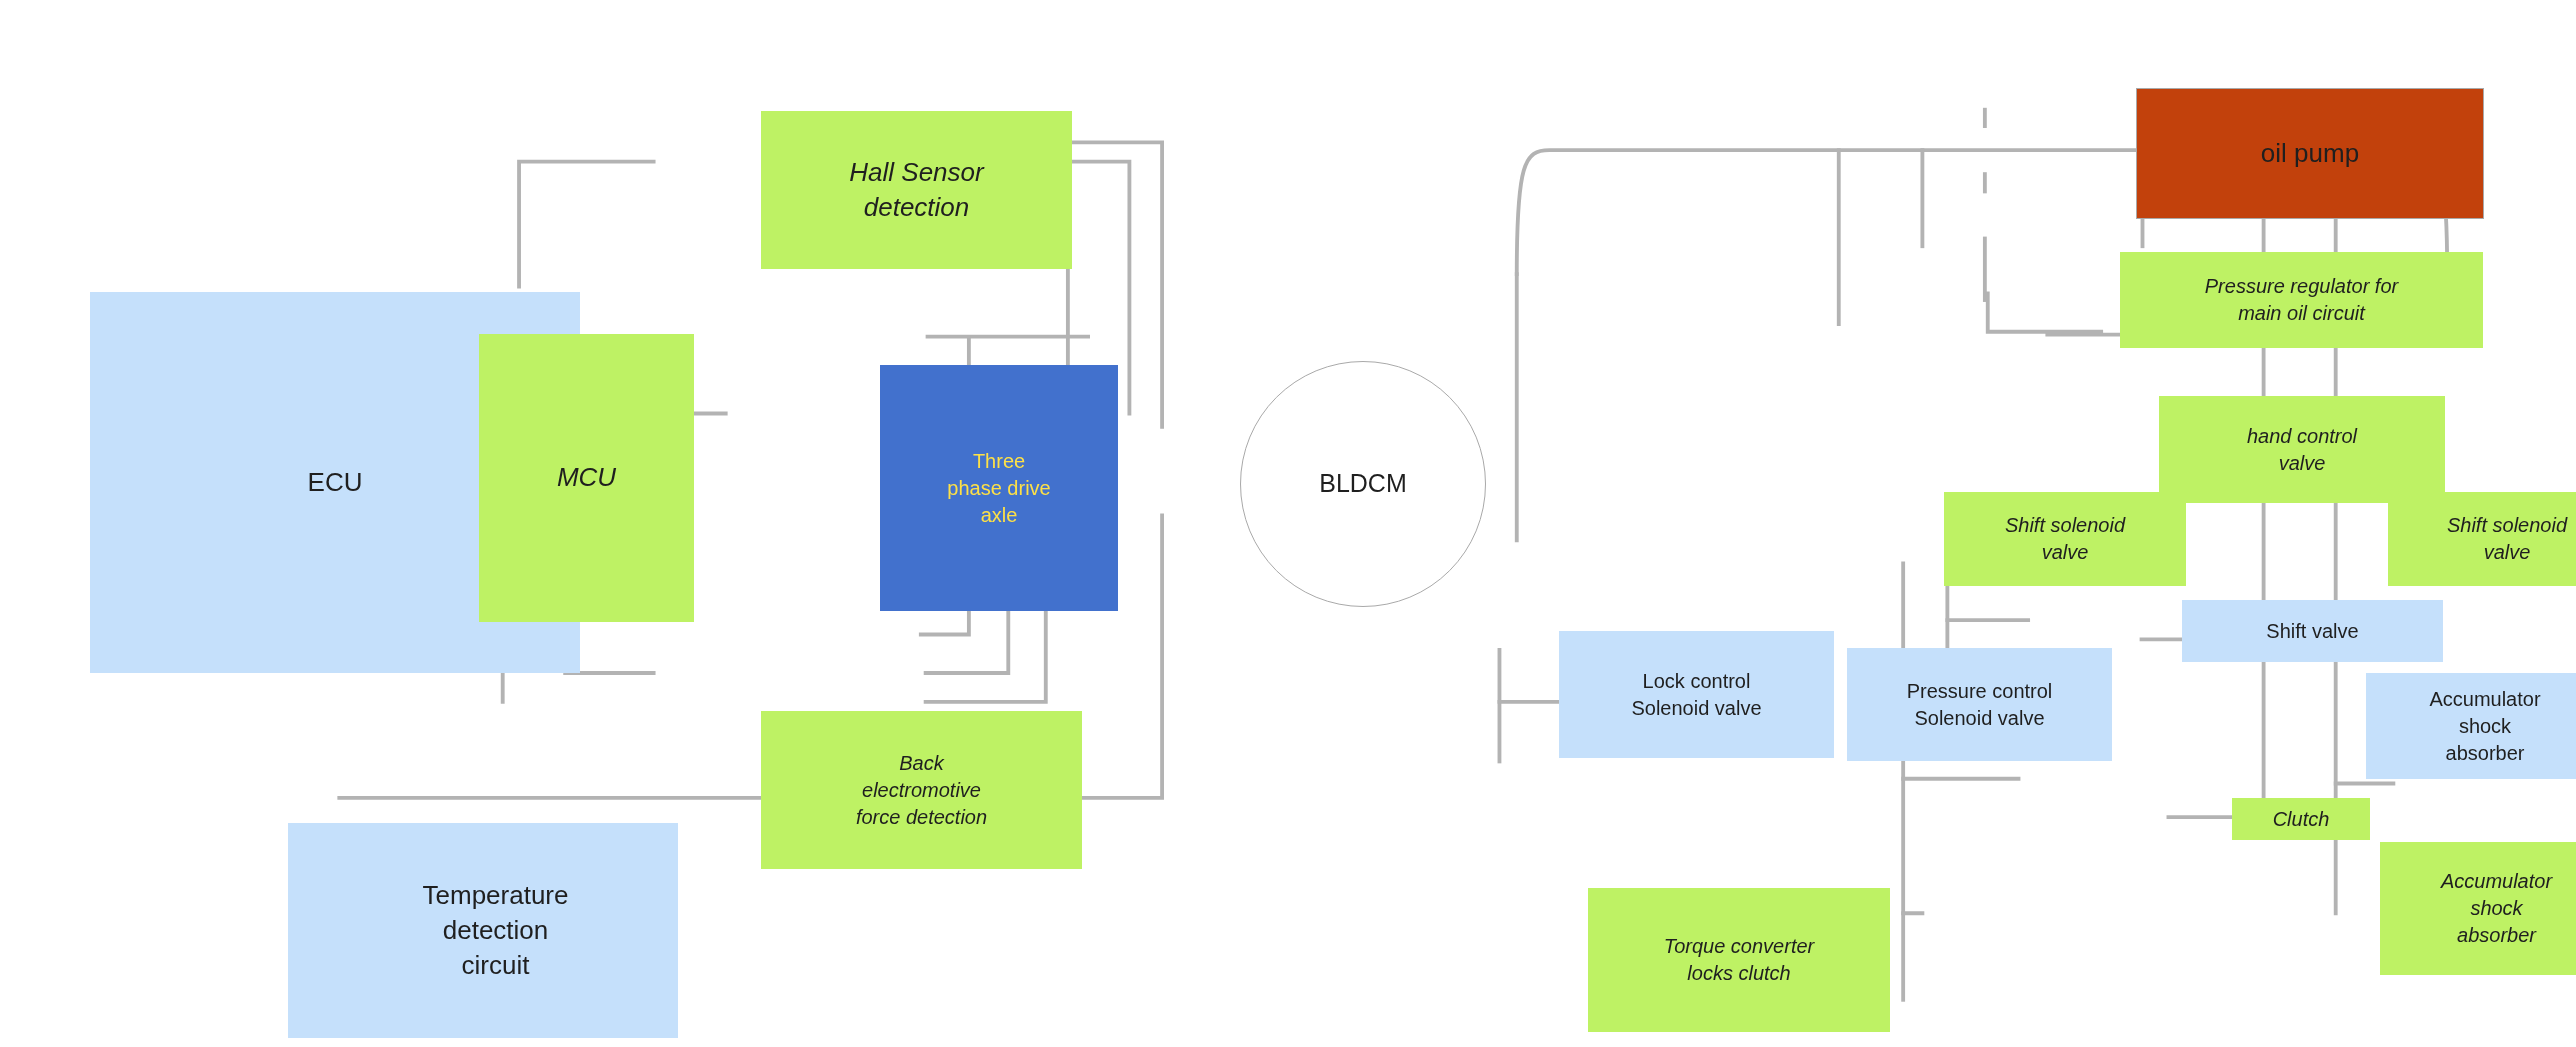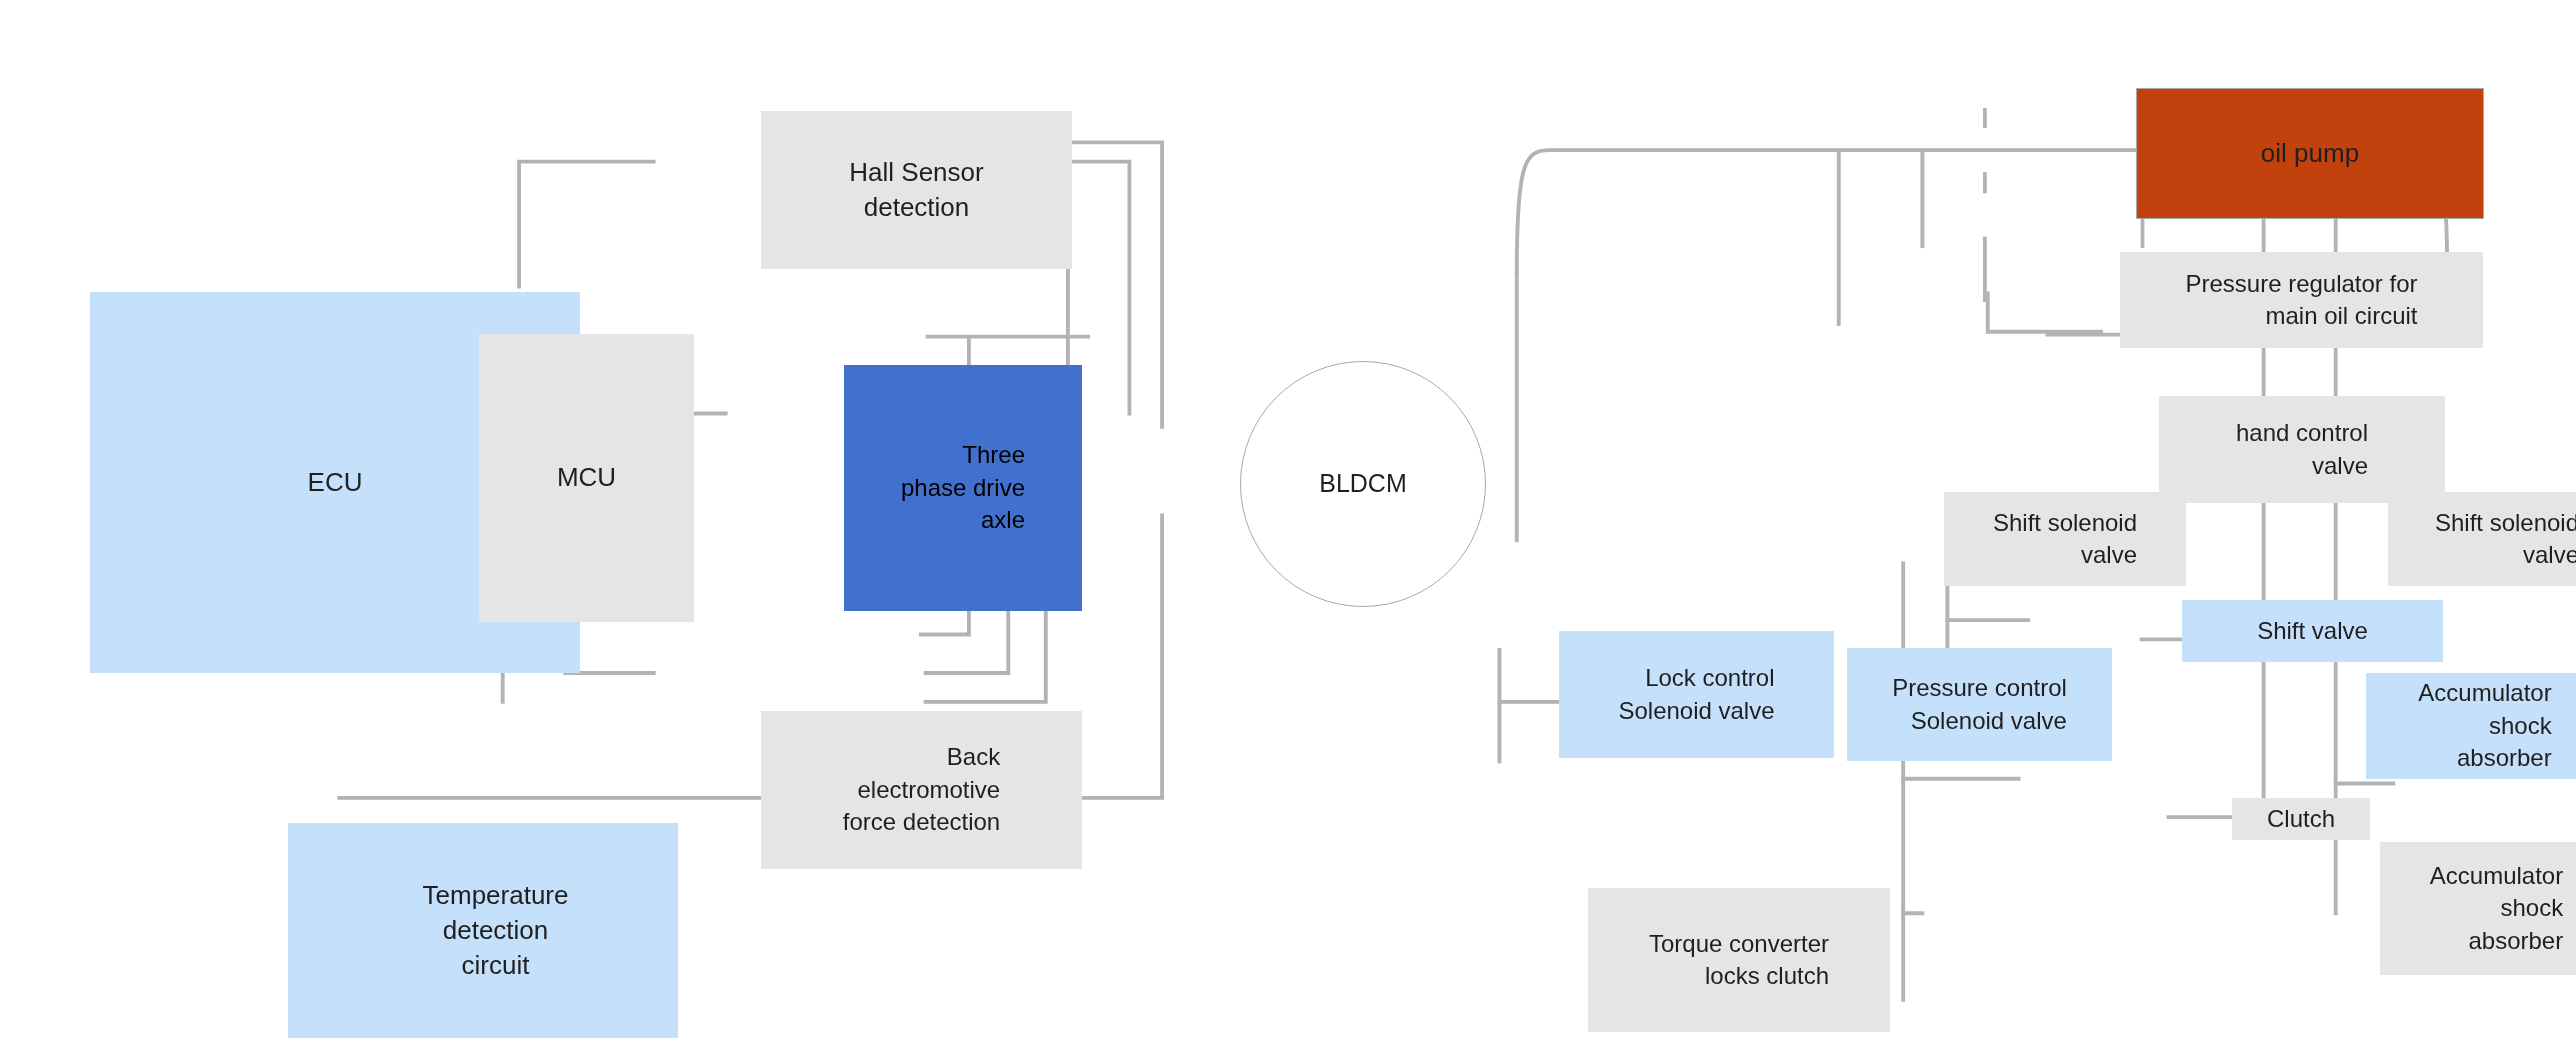--- a/index.html
+++ b/index.html
@@ -1,27 +1,27 @@
 <!DOCTYPE html>
 <html><head>
 <meta charset="utf-8">
 <style>
   html,body{margin:0;padding:0;background:#ffffff;}
   body{font-family:"Liberation Sans", sans-serif;}
   #canvas{position:relative;width:2576px;height:1048px;background:#fff;overflow:hidden;}
   svg.wires{position:absolute;left:0;top:0;width:2576px;height:1048px;pointer-events:none;}
   .node{position:absolute;box-sizing:border-box;display:flex;align-items:center;justify-content:center;text-align:center;line-height:1.35;color:#1f1f1f;}
-  .n-gray{background:#e5e5e5;}
+  .n-gray{background:#bef264;font-style:italic;}
   .n-lblue{background:#c5e0fb;}
-  .n-blue{background:#4271cd;color:#000000;}
+  .n-blue{background:#4271cd;color:#fde047;margin-left:36px;}
   .n-white{background:#c2410c;border:1.9px solid #a9a9a9;}
   .n-circle{background:#ffffff;border:1.9px solid #a9a9a9;border-radius:50%;}
   .t-big{font-size:25px;}
   .t-med{font-size:26px;}
-  .t-sm{font-size:24px;text-align:right;}
+  .t-sm{font-size:20px;}
 </style>
 </head>
 <body>
 
 <div id="canvas">
 
   <svg class="wires" viewBox="0 0 2680 1090">
     <g fill="none" stroke="#b3b3b3" stroke-width="4" stroke-linecap="square">
 
       <path d="M299 430 L427 430"></path>

